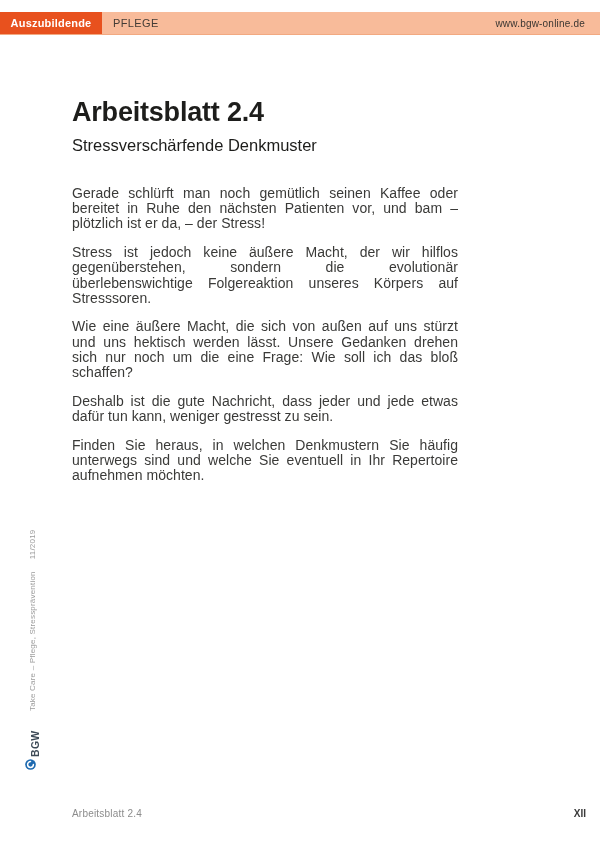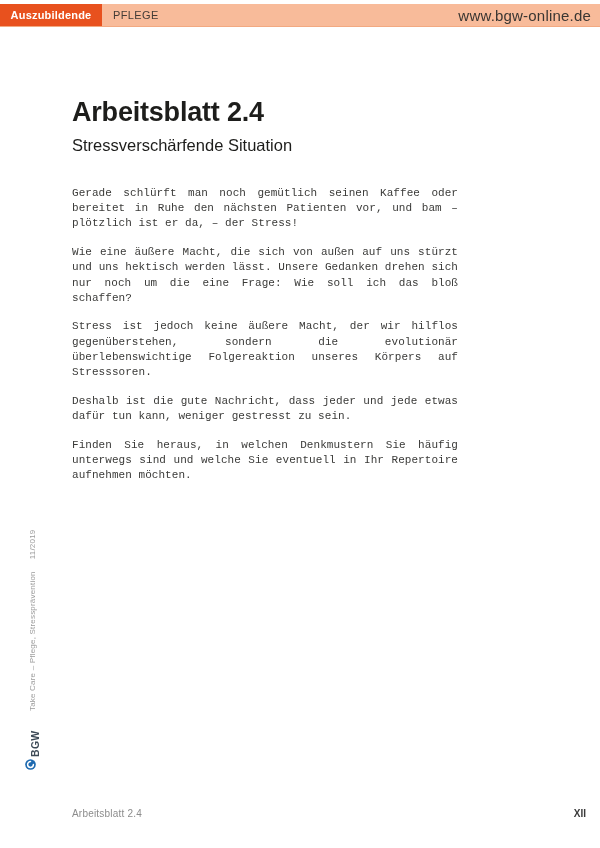--- a/index.html
+++ b/index.html
@@ -2,49 +2,49 @@
 <html lang="de"><head>
 <meta charset="utf-8">
 <style>
   html,body{margin:0;padding:0;background:#ffffff;}
   .page{
     position:relative;width:600px;height:848px;background:#ffffff;overflow:hidden;
     font-family:"Liberation Sans",sans-serif;color:#3a3a38;
   }
   
   .header{
-    position:absolute;top:4px;left:0;width:600px;height:23px;
+    position:absolute;top:12px;left:0;width:600px;height:23px;
     background:#f8bb9a;display:flex;align-items:stretch;
     border-bottom:1px solid #f2a981;box-sizing:border-box;
   }
   .header-badge{
     width:102px;background:#e8511e;color:#ffffff;
     display:flex;align-items:center;justify-content:center;
     font-size:11px;font-weight:bold;letter-spacing:0.2px;
   }
   .header-section{
     display:flex;align-items:center;margin-left:11px;
     font-size:11px;color:#433c36;letter-spacing:0.4px;
   }
   .header-url{
-    margin-left:auto;display:flex;align-items:center;padding-right:9px;
-    font-size:15px;color:#3a3632;letter-spacing:0.2px;
+    margin-left:auto;display:flex;align-items:center;padding-right:15px;
+    font-size:10px;color:#3a3632;letter-spacing:0.2px;
   }
   
   .content{position:absolute;left:72px;top:97px;width:386px;}
   .doc-title{
     margin:0 0 9px 0;font-size:27px;line-height:30px;font-weight:bold;color:#1d1d1b;
     letter-spacing:-0.2px;
   }
   .doc-subtitle{
     margin:0 0 31px 0;font-size:16.5px;line-height:19px;font-weight:normal;color:#1d1d1b;
   }
   .body-text p{
-    margin:0 0 13.5px 0;font-size:11px;line-height:15.2px;
-    text-align:justify;color:#3a3a38;letter-spacing:0.05px;font-family:Liberation Mono, monospace;
+    margin:0 0 13.5px 0;font-size:14px;line-height:15.2px;
+    text-align:justify;color:#3a3a38;letter-spacing:0.05px;
   }
   .body-text p:last-child{margin-bottom:1px;}
   
   .side-caption{
     position:absolute;left:28px;top:711px;
     transform:rotate(-90deg);transform-origin:0 0;
     white-space:nowrap;font-size:8px;color:#9c9c9c;letter-spacing:0.2px;
   }
   .side-caption .edition{margin-left:12px;}
   .side-brand{
@@ -67,25 +67,25 @@
 <div class="page">
 
   <div class="header">
     <div class="header-badge">Auszubildende</div>
     <div class="header-section">PFLEGE</div>
     <div class="header-url">www.bgw-online.de</div>
   </div>
 
   <div class="content">
     <h1 class="doc-title">Arbeitsblatt 2.4</h1>
-    <h2 class="doc-subtitle">Stressverschärfende Situation</h2>
+    <h2 class="doc-subtitle">Stressverschärfende Denkmuster</h2>
     <div class="body-text">
       <p>Gerade schlürft man noch gemütlich seinen Kaffee oder bereitet in Ruhe den nächsten Patienten vor, und bam – plötzlich ist er da, – der Stress!</p>
+      <p>Stress ist jedoch keine äußere Macht, der wir hilflos gegenüberstehen, sondern die evolutionär überlebenswichtige Folgereaktion unseres Körpers auf Stresssoren.</p>
       <p>Wie eine äußere Macht, die sich von außen auf uns stürzt und uns hektisch werden lässt. Unsere Gedanken drehen sich nur noch um die eine Frage: Wie soll ich das bloß schaffen?</p>
-      <p>Stress ist jedoch keine äußere Macht, der wir hilflos gegenüberstehen, sondern die evolutionär überlebenswichtige Folgereaktion unseres Körpers auf Stresssoren.</p>
       <p>Deshalb ist die gute Nachricht, dass jeder und jede etwas dafür tun kann, weniger gestresst zu sein.</p>
       <p>Finden Sie heraus, in welchen Denkmustern Sie häufig unterwegs sind und welche Sie eventuell in Ihr Repertoire aufnehmen möchten.</p>
     </div>
   </div>
 
   <div class="side-caption">
     <span>Take Care – Pflege, Stressprävention</span><span class="edition">11/2019</span>
   </div>
   <div class="side-brand">BGW</div>
   <div class="side-logo">

